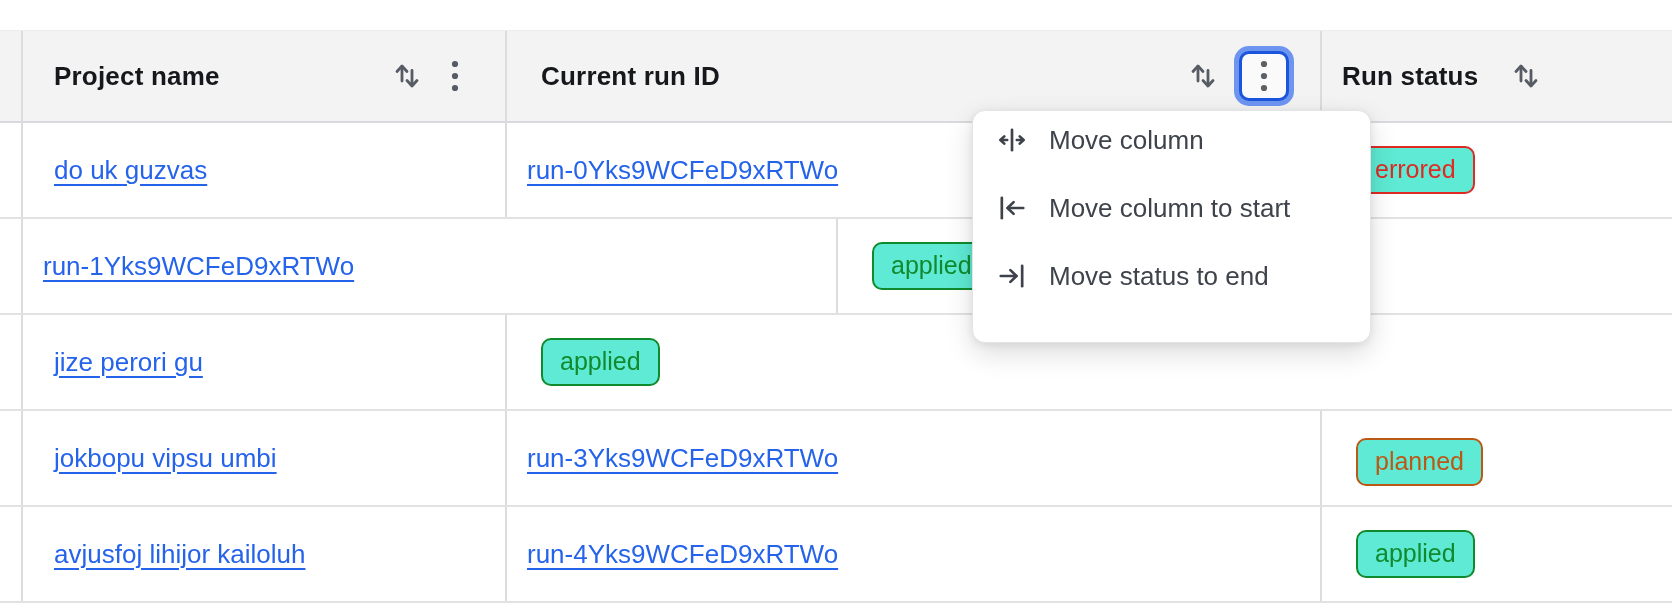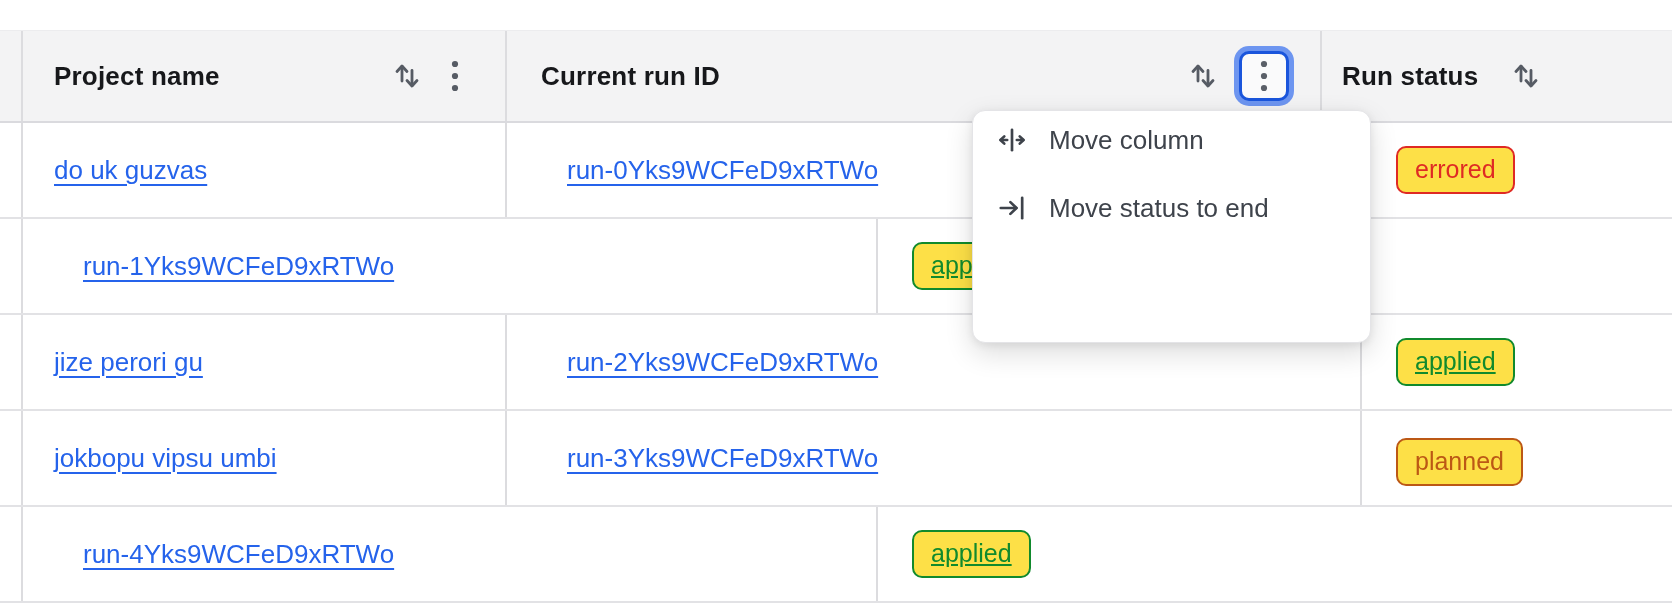--- a/index.html
+++ b/index.html
@@ -55,43 +55,43 @@
 
   
   .trow {
     display: flex;
     height: 96px;
     border-bottom: 2px solid #e2e2e5;
     background: #ffffff;
   }
   .td { display: flex; align-items: center; }
   .td.col-project { padding-left: 31px; }
-  .td.col-run     { padding-left: 20px; margin-left: 40px; }
+  .td.col-run     { padding-left: 20px; }
   .td.col-status  { padding-left: 34px; }
 
   a.cell-link {
     font-size: 26px;
     color: #2563eb;
     text-decoration: underline;
     text-decoration-thickness: 2px;
     text-underline-offset: 5px;
     cursor: pointer;
   }
 
   .badge {
     display: inline-block;
     font-size: 25px;
     padding: 6px 17px 8px 17px;
     border: 2px solid currentColor;
     border-radius: 10px;
-    background: #fde047;
+    background: #5eead4;
     line-height: 1.2;
   }
   .status-errored { color: #df2a24; }
-  .status-applied { color: #118a2d; text-decoration: underline; }
+  .status-applied { color: #118a2d; }
   .status-planned { color: #bc5815; margin-top: 8px; }
 
   
   .menu {
     position: absolute;
     left: 972px; top: 110px;
     width: 399px; height: 233px;
     background: #ffffff;
     border: 1px solid #e4e4e7;
     border-radius: 13px;
@@ -189,43 +189,43 @@
     <div class="td col-status">
       <span class="badge status-applied">applied</span>
     </div>
   </div>
 
   <div class="trow">
     <div class="td col-spacer"></div>
     <div class="td col-project">
       <a class="cell-link">jize perori gu</a>
     </div>
-    <div class="td col-run">
-      <a class="cell-link">run-2Yks9WCFeD9xRTWo</a>
-    </div>
     <div class="td col-status">
       <span class="badge status-applied">applied</span>
     </div>
   </div>
 
   <div class="trow">
     <div class="td col-spacer"></div>
     <div class="td col-project">
       <a class="cell-link">jokbopu vipsu umbi</a>
     </div>
     <div class="td col-run">
       <a class="cell-link">run-3Yks9WCFeD9xRTWo</a>
     </div>
     <div class="td col-status">
       <span class="badge status-planned">planned</span>
     </div>
   </div>
 
   <div class="trow">
     <div class="td col-spacer"></div>
+    <div class="td col-project">
+      <a class="cell-link">avjusfoj lihijor kailoluh</a>
+    </div>
     <div class="td col-run">
       <a class="cell-link">run-4Yks9WCFeD9xRTWo</a>
     </div>
     <div class="td col-status">
       <span class="badge status-applied">applied</span>
     </div>
   </div>
 
 </div>
 
@@ -237,20 +237,30 @@
         <path d="M14 4.5 V23.5"></path>
         <path d="M9.5 14 H3.5"></path>
           <path d="M6.8 10.6 L3.2 14 L6.8 17.4"></path>
         <path d="M18.5 14 H24.5"></path>
           <path d="M21.2 10.6 L24.8 14 L21.2 17.4"></path>
       </svg>
     </span>
     <span class="menu-label">Move column</span>
   </div>
 
+  <div class="menu-item" role="menuitem">
+    <span class="menu-icon">
+      <svg width="30" height="30" viewBox="0 0 28 28" fill="none" stroke="#3e434b" stroke-width="2.5" stroke-linecap="round" stroke-linejoin="round">
+        <path d="M4.5 4.5 V23.5"></path>
+        <path d="M24.5 14 H10"></path>
+          <path d="M15.5 8.5 L9.8 14 L15.5 19.5"></path>
+      </svg>
+    </span>
+    <span class="menu-label">Move column to start</span>
+  </div>
 
   <div class="menu-item" role="menuitem">
     <span class="menu-icon">
       <svg width="30" height="30" viewBox="0 0 28 28" fill="none" stroke="#3e434b" stroke-width="2.5" stroke-linecap="round" stroke-linejoin="round">
         <path d="M23.5 4.5 V23.5"></path>
         <path d="M3.5 14 H18"></path>
           <path d="M12.5 8.5 L18.2 14 L12.5 19.5"></path>
       </svg>
     </span>
     <span class="menu-label">Move status to end</span>

